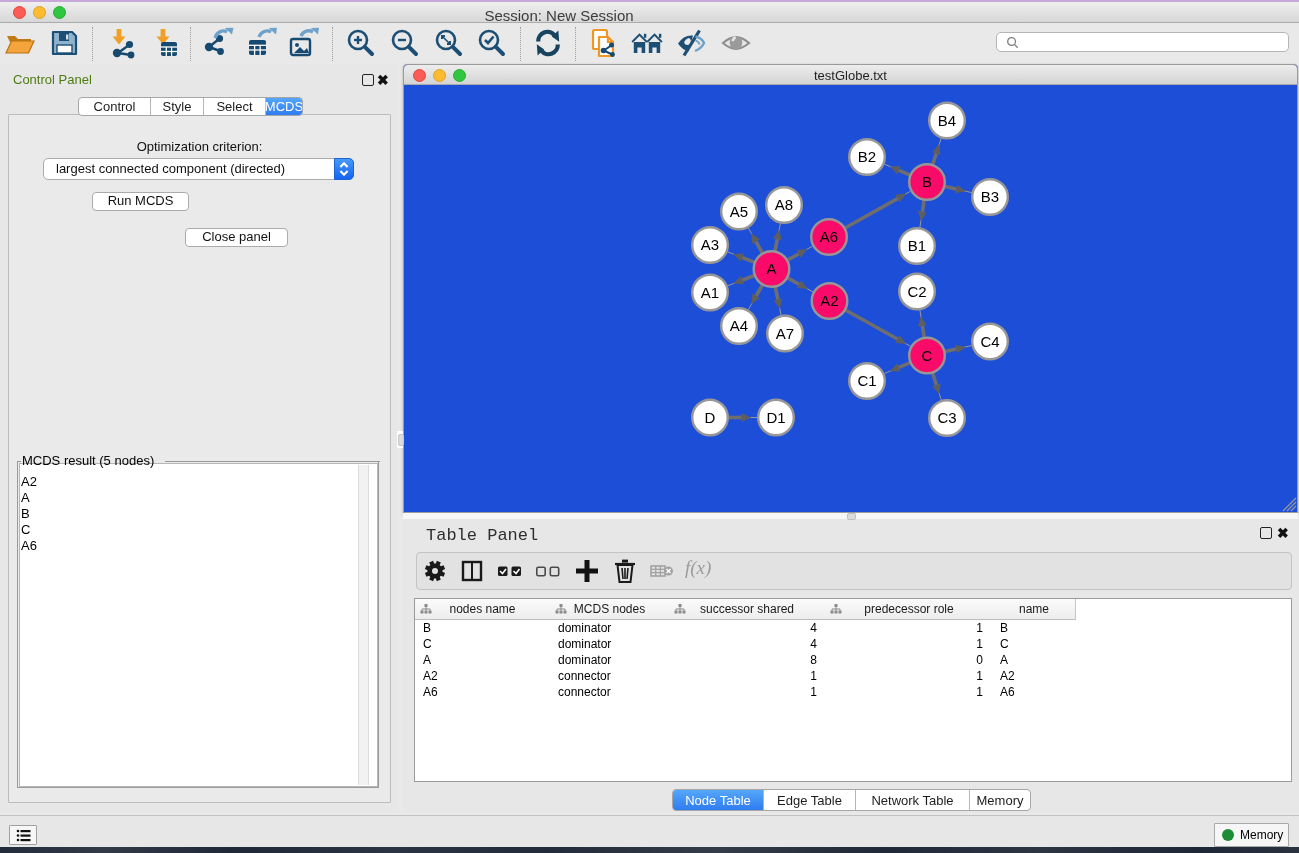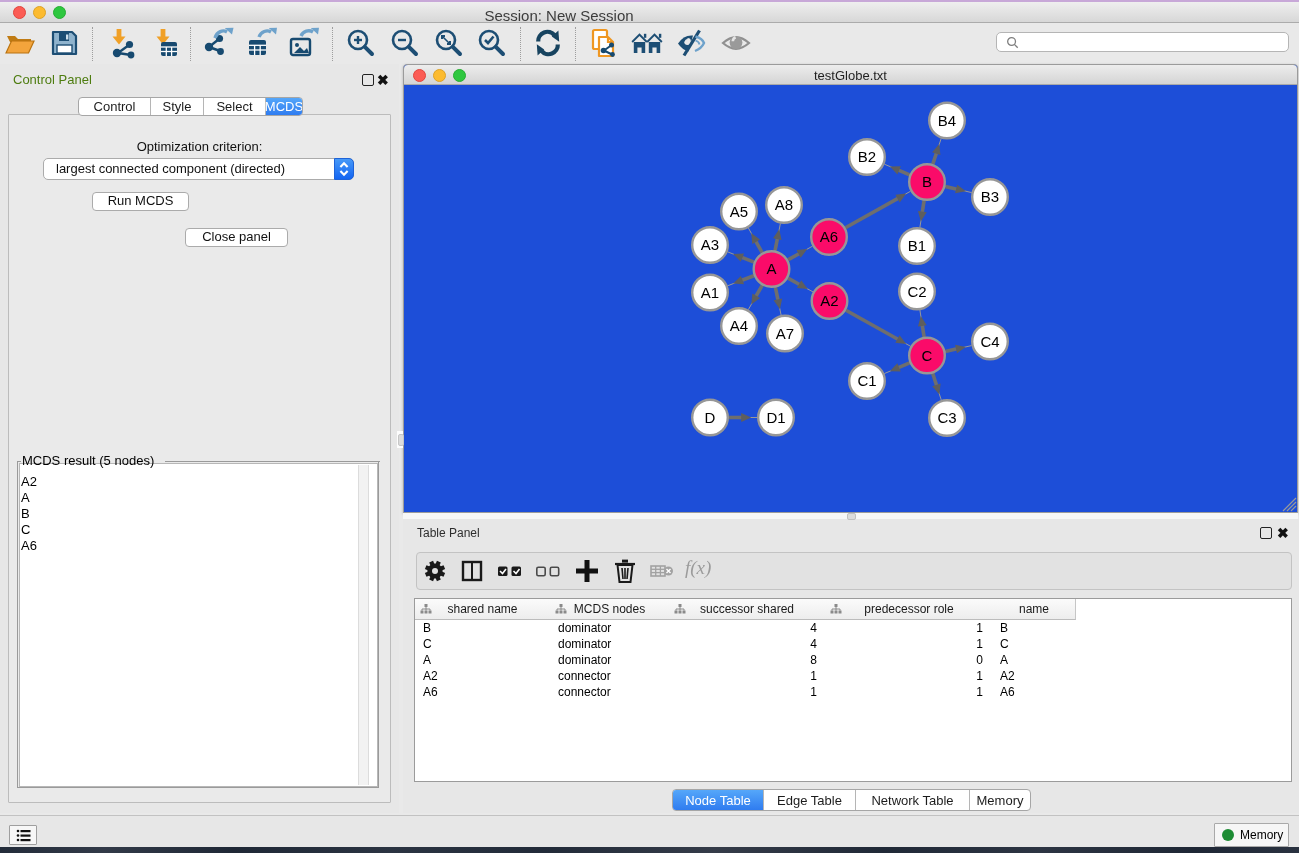--- a/index.html
+++ b/index.html
@@ -51,21 +51,21 @@
 #graph{position:absolute;left:0;top:20px;}
 #netwin{box-sizing:border-box;}
 #tablepanel *{box-sizing:content-box;}
 
 #vsplit{left:397px;top:431px;width:6px;height:17px;background:#fdfdfd;}
 #vsplit:after{content:"";position:absolute;left:1px;top:3px;width:4px;height:10px;background:#dcdcdc;border:1px solid #c6c6c6;border-radius:2px;}
 #hsplit{left:847px;top:513px;width:7px;height:5px;background:#dcdcdc;border:1px solid #c0c0c0;border-radius:2px;z-index:3;}
 #lightband{position:absolute;left:403px;top:513px;width:895px;height:6px;background:#f7f7f7;}
 
 #tablepanel{left:403px;top:519px;width:896px;height:294px;background:#e7e7e7;}
-#tphdr{left:14px;top:7px;font-size:12px;color:#2e2e2e;}
+#tphdr{left:23px;top:7px;font-size:17px;color:#2e2e2e;font-family:Liberation Mono, monospace;}
 #tptools{left:13px;top:33px;width:874px;height:36px;background:#e2e2e2;border:1px solid #c3c3c3;border-radius:4px;}
 .tbicon{position:absolute;top:3px;width:30px;height:30px;}
 #tbl{left:11px;top:79px;width:876px;height:182px;background:#fff;border:1px solid #9b9b9b;}
 .th{position:absolute;top:0;height:20px;background:linear-gradient(#fbfbfb,#ededed);border-right:1px solid #c6c6c6;border-bottom:1px solid #bcbcbc;box-sizing:border-box;}
 .th span{position:absolute;top:3px;width:100%;text-align:center;font-size:12px;color:#1a1a1a;}
 .th svg{position:absolute;left:5px;top:4px;}
 .cell{position:absolute;font-size:12px;color:#000;height:16px;line-height:16px;}
 .num{text-align:right;}
 #tbltabs{left:269px;top:270px;height:20px;}
 
@@ -428,21 +428,21 @@
 </div>
 <div class="abs" id="tbl">
 <div class="th" style="left:0px;width:135px;">
         <svg width="12" height="12" viewBox="0 0 12 12">
           <rect x="4.5" y="1" width="3" height="3" fill="#8a8a8a"></rect>
           <rect x="0.5" y="7.5" width="3" height="3" fill="#8a8a8a"></rect>
           <rect x="4.5" y="7.5" width="3" height="3" fill="#8a8a8a"></rect>
           <rect x="8.5" y="7.5" width="3" height="3" fill="#8a8a8a"></rect>
           <path d="M6 4 V6 M2 7.5 V6 H10 V7.5 M6 6 V7.5" fill="none" stroke="#8a8a8a" stroke-width="1"></path>
         </svg>
-        <span>shared name</span>
+        <span>nodes name</span>
       </div>
 <div class="th" style="left:135px;width:119px;">
         <svg width="12" height="12" viewBox="0 0 12 12">
           <rect x="4.5" y="1" width="3" height="3" fill="#8a8a8a"></rect>
           <rect x="0.5" y="7.5" width="3" height="3" fill="#8a8a8a"></rect>
           <rect x="4.5" y="7.5" width="3" height="3" fill="#8a8a8a"></rect>
           <rect x="8.5" y="7.5" width="3" height="3" fill="#8a8a8a"></rect>
           <path d="M6 4 V6 M2 7.5 V6 H10 V7.5 M6 6 V7.5" fill="none" stroke="#8a8a8a" stroke-width="1"></path>
         </svg>
         <span>MCDS nodes</span>

